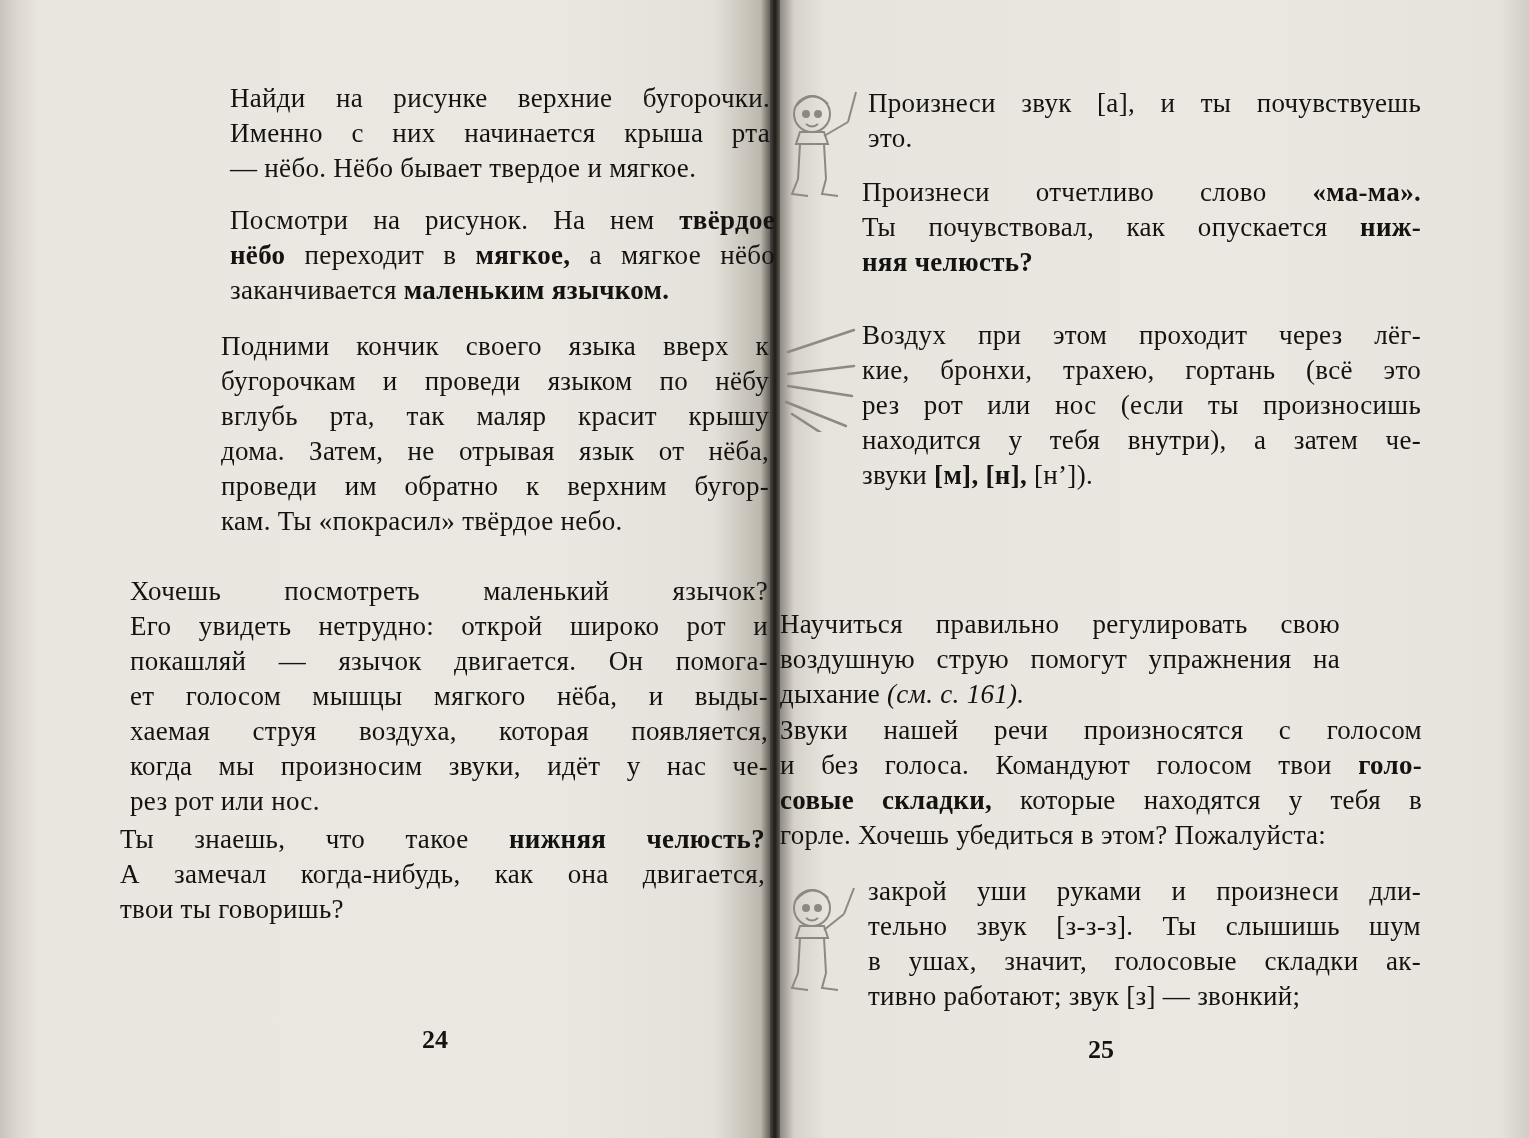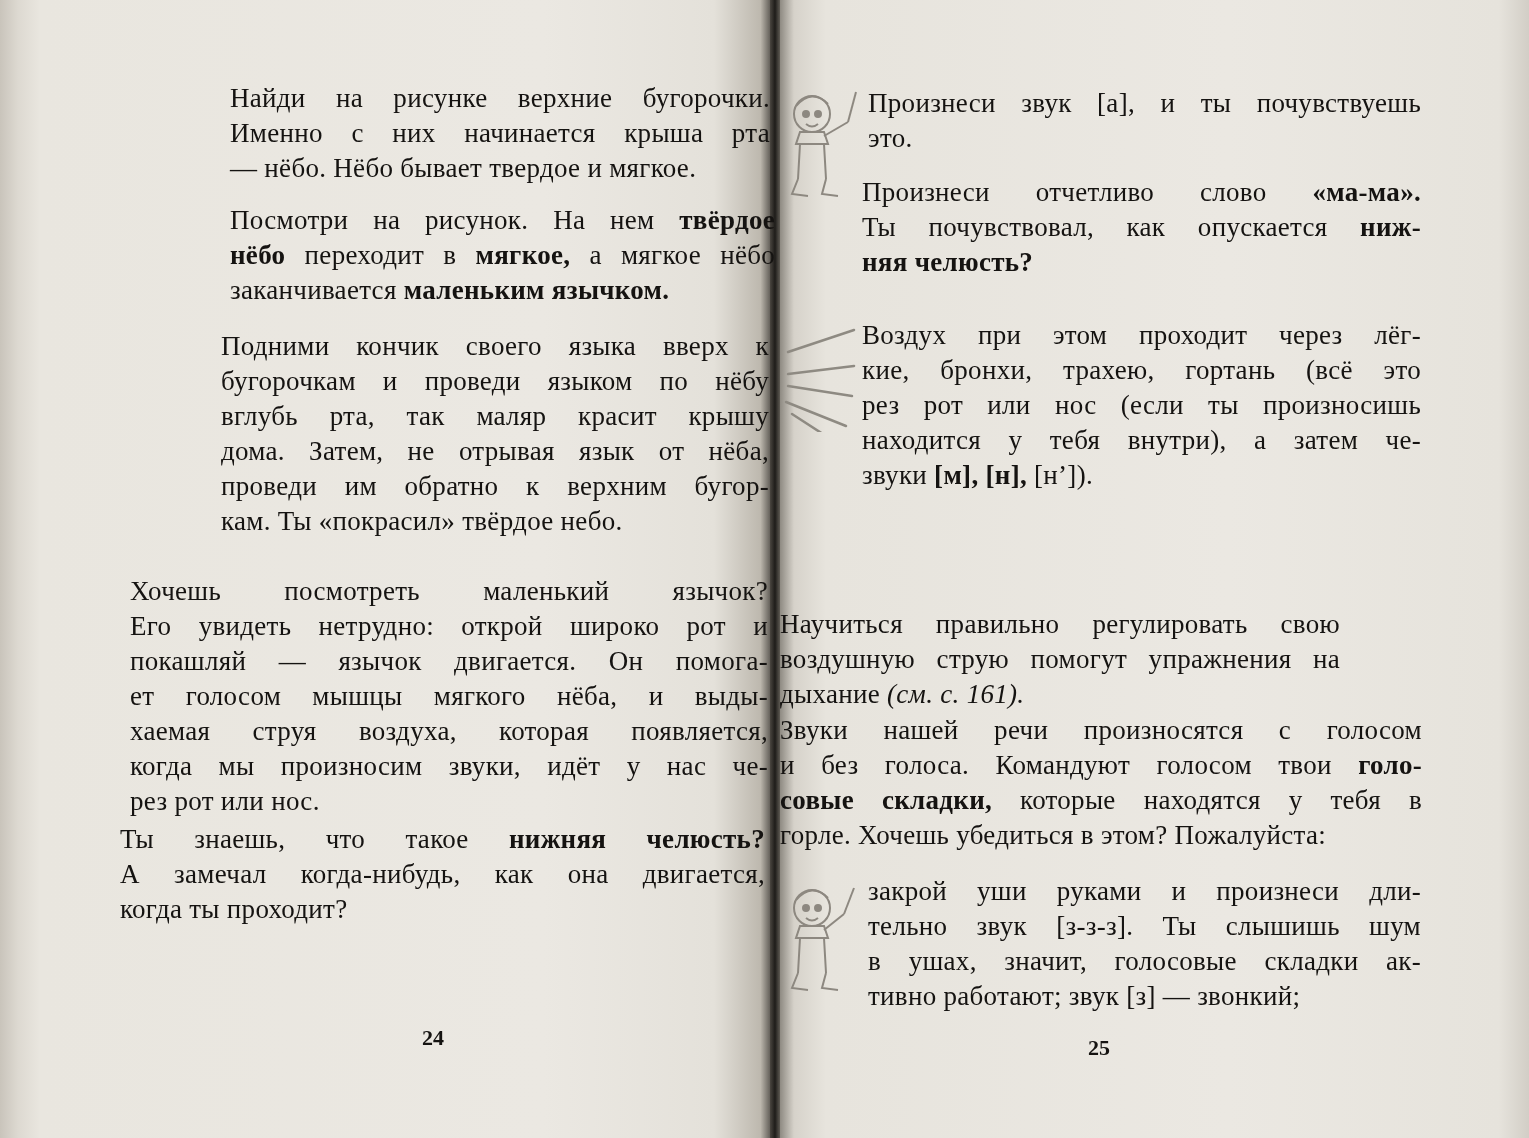--- a/index.html
+++ b/index.html
@@ -19,21 +19,21 @@
     background: linear-gradient(90deg, #3b3833 0px, #8e8a82 4px, #d6d2ca 18px, #e7e4dd 50px, #ebe8e2 60%, #e6e3dc 96%, #d2cec6 100%);
   }
   .spine { position:absolute; left:770px; top:0; width:10px; height:1138px;
     background:linear-gradient(90deg,#4a4640,#1e1c19 50%,#5e5a53); }
 
   .para { position:absolute; font-size:27px; line-height:35px; letter-spacing:0.3px; white-space:nowrap; }
   .line { display:block; text-align:justify; text-align-last:justify; }
   .line.last { text-align-last:left; }
   b { font-weight:bold; }
   i { font-style:italic; }
-  .pagenum { position:absolute; font-size:22px; font-weight:bold; }
+  .pagenum { position:absolute; font-size:26px; font-weight:bold; }
 
   .char-icon { position:absolute; }
   .rays-icon { position:absolute; }
 </style>
 </head>
 <body>
 
 <div class="page page-left"></div>
 <div class="page page-right"></div>
 <div class="spine"></div>
@@ -61,21 +61,21 @@
     <span class="line">Его увидеть нетрудно: открой широко рот и</span>
     <span class="line">покашляй — язычок двигается. Он помога-</span>
     <span class="line">ет голосом мышцы мягкого нёба, и выды-</span>
     <span class="line">хаемая струя воздуха, которая появляется,</span>
     <span class="line">когда мы произносим звуки, идёт у нас че-</span>
     <span class="line last">рез рот или нос.</span>
   </div>
 <div class="para" style="left:120px; top:822px; width:645px;">
     <span class="line">Ты знаешь, что такое <b>нижняя челюсть?</b></span>
     <span class="line">А замечал когда-нибудь, как она двигается,</span>
-    <span class="line last">когда ты проходит?</span>
+    <span class="line last">твои ты говоришь?</span>
   </div>
 
 <div class="pagenum" style="left:422px; top:1025px;">24</div>
 
 <div class="para" style="left:868px; top:86px; width:553px;">
     <span class="line">Произнеси звук [а], и ты почувствуешь</span>
     <span class="line last">это.</span>
   </div>
 <div class="para" style="left:862px; top:175px; width:559px;">
     <span class="line">Произнеси отчетливо слово <b>«ма-ма».</b></span>
@@ -87,21 +87,21 @@
     <span class="line">кие, бронхи, трахею, гортань (всё это</span>
     <span class="line">рез рот или нос (если ты произносишь</span>
     <span class="line">находится у тебя внутри), а затем че-</span>
     <span class="line last">звуки <b>[м], [н],</b>        [н’]).</span>
   </div>
 <div class="para" style="left:780px; top:607px; width:560px;">
     <span class="line">Научиться правильно регулировать свою</span>
     <span class="line">воздушную струю помогут упражнения на</span>
     <span class="line last">дыхание <i>(см. с. 161).</i></span>
   </div>
-<div class="para" style="left:764px; top:713px; width:642px;padding-left:16px;">
+<div class="para" style="left:780px; top:713px; width:642px;">
     <span class="line">Звуки нашей речи произносятся с голосом</span>
     <span class="line">и без голоса. Командуют голосом твои <b>голо-</b></span>
     <span class="line"><b>совые складки,</b> которые находятся у тебя в</span>
     <span class="line last">горле. Хочешь убедиться в этом? Пожалуйста:</span>
   </div>
 <div class="para" style="left:868px; top:874px; width:553px;font-family:Liberation Serif, serif;">
     <span class="line">закрой уши руками и произнеси дли-</span>
     <span class="line">тельно звук [з-з-з]. Ты слышишь шум</span>
     <span class="line">в ушах, значит, голосовые складки ак-</span>
     <span class="line last">тивно работают; звук [з] — звонкий;</span>

